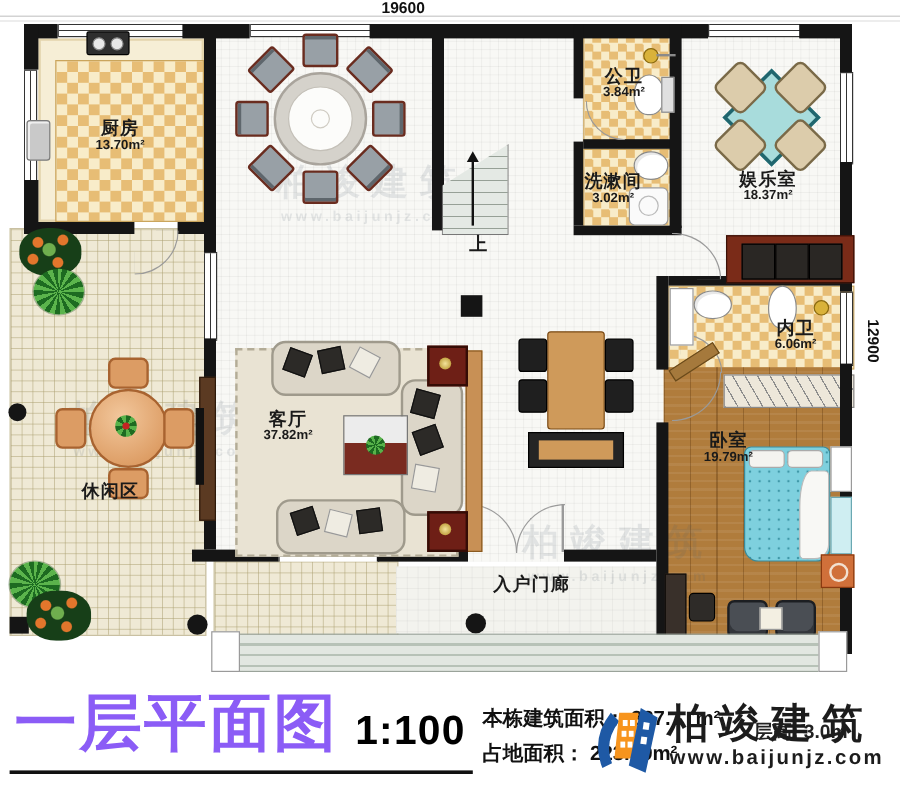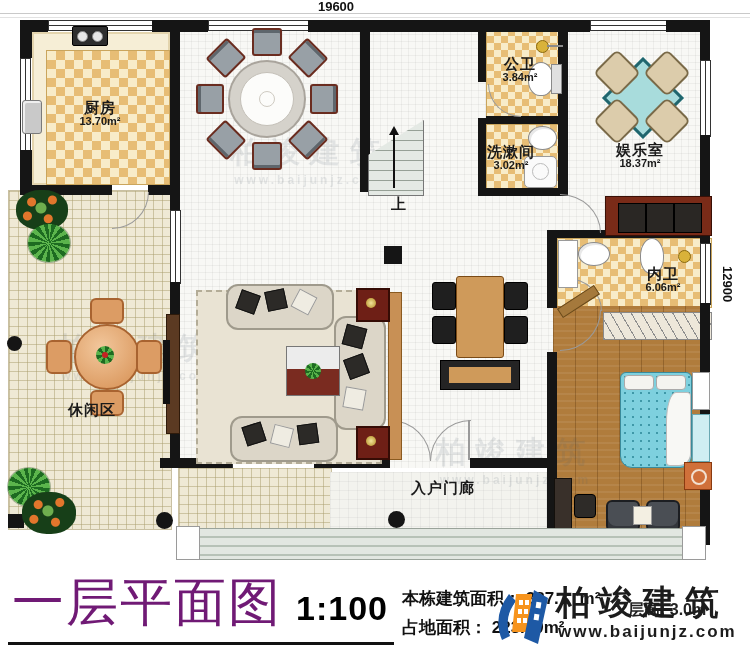--- a/index.html
+++ b/index.html
@@ -36,21 +36,21 @@
   .white{background:#fff;border:1px solid #9a9a9a;}
   .toilet{background:#fff;border:1px solid #8a8a8a;border-radius:50% 50% 45% 45%;}
   .palm{border-radius:50%;background:repeating-conic-gradient(from 8deg,#1d6b21 0 14deg,#5bb44c 14deg 28deg);box-shadow:0 0 0 1px rgba(20,70,20,.35);}
   .bush{border-radius:46%;background:radial-gradient(circle at 30% 30%,#e2762c 0 4px,transparent 5px),radial-gradient(circle at 70% 25%,#e2762c 0 4px,transparent 5px),radial-gradient(circle at 22% 65%,#e2762c 0 4px,transparent 5px),radial-gradient(circle at 62% 72%,#e2762c 0 4px,transparent 5px),radial-gradient(circle at 48% 45%,#6fae4e 0 5px,transparent 6px),#173f18;}
   .wm{opacity:.13;color:#51606e;font-weight:800;text-align:center;pointer-events:none;}
   .wm .wm1{font-size:30px;letter-spacing:10px;}
   .wm .wm2{font-size:12px;letter-spacing:3px;}
   .stairs{background:repeating-linear-gradient(to bottom,#e4e9e4 0 9px,#96a096 9px 10px);clip-path:polygon(0 46%,100% 0,100% 100%,0 100%);border:1px solid #777;}
   .steps{background:repeating-linear-gradient(to bottom,#e2e7e1 0 7px,#b7c2b7 7px 9px);border:1px solid #9aa39a;}
   
-  .title{font-size:52px;font-weight:400;color:#701a75;letter-spacing:2px;}
+  .title{font-size:52px;font-weight:700;color:#8b5cf6;letter-spacing:2px;}
   .scale{font-size:34px;font-weight:600;margin-left:14px;letter-spacing:1px;}
   .statrow{font-size:17px;font-weight:700;color:#111;white-space:nowrap;}
   .logoname{font-size:34px;font-weight:900;color:#1c1c1c;letter-spacing:9px;white-space:nowrap;}
   .logosite{font-size:17px;font-weight:800;color:#1c1c1c;letter-spacing:2px;}
   .hnote{font-size:16px;font-weight:700;color:#222;}
 </style>
 </head>
 <body>
 
 <div class="stage">
@@ -275,20 +275,28 @@
     <div class="rname">洗漱间</div>
     <div class="rarea">3.02m²</div>
   </div>
   <div class="abs rlabel" style="left:598px;top:142px;width:84px;">
     <div class="rname">娱乐室</div>
     <div class="rarea">18.37m²</div>
   </div>
   <div class="abs rlabel" style="left:628px;top:266px;width:70px;">
     <div class="rname">内卫</div>
     <div class="rarea">6.06m²</div>
+  </div>
+  <div class="abs rlabel" style="left:198px;top:342px;width:84px;">
+    <div class="rname">客厅</div>
+    <div class="rarea">37.82m²</div>
+  </div>
+  <div class="abs rlabel" style="left:566px;top:360px;width:82px;">
+    <div class="rname">卧室</div>
+    <div class="rarea">19.79m²</div>
   </div>
   <div class="abs rlabel" style="left:52px;top:402px;width:80px;">
     <div class="rname">休闲区</div>
   </div>
   <div class="abs rlabel" style="left:398px;top:480px;width:90px;">
     <div class="rname">入户门廊</div>
   </div>
   <div class="abs rlabel" style="left:386px;top:196px;width:26px;">
     <div class="rname">上</div>
   </div>

